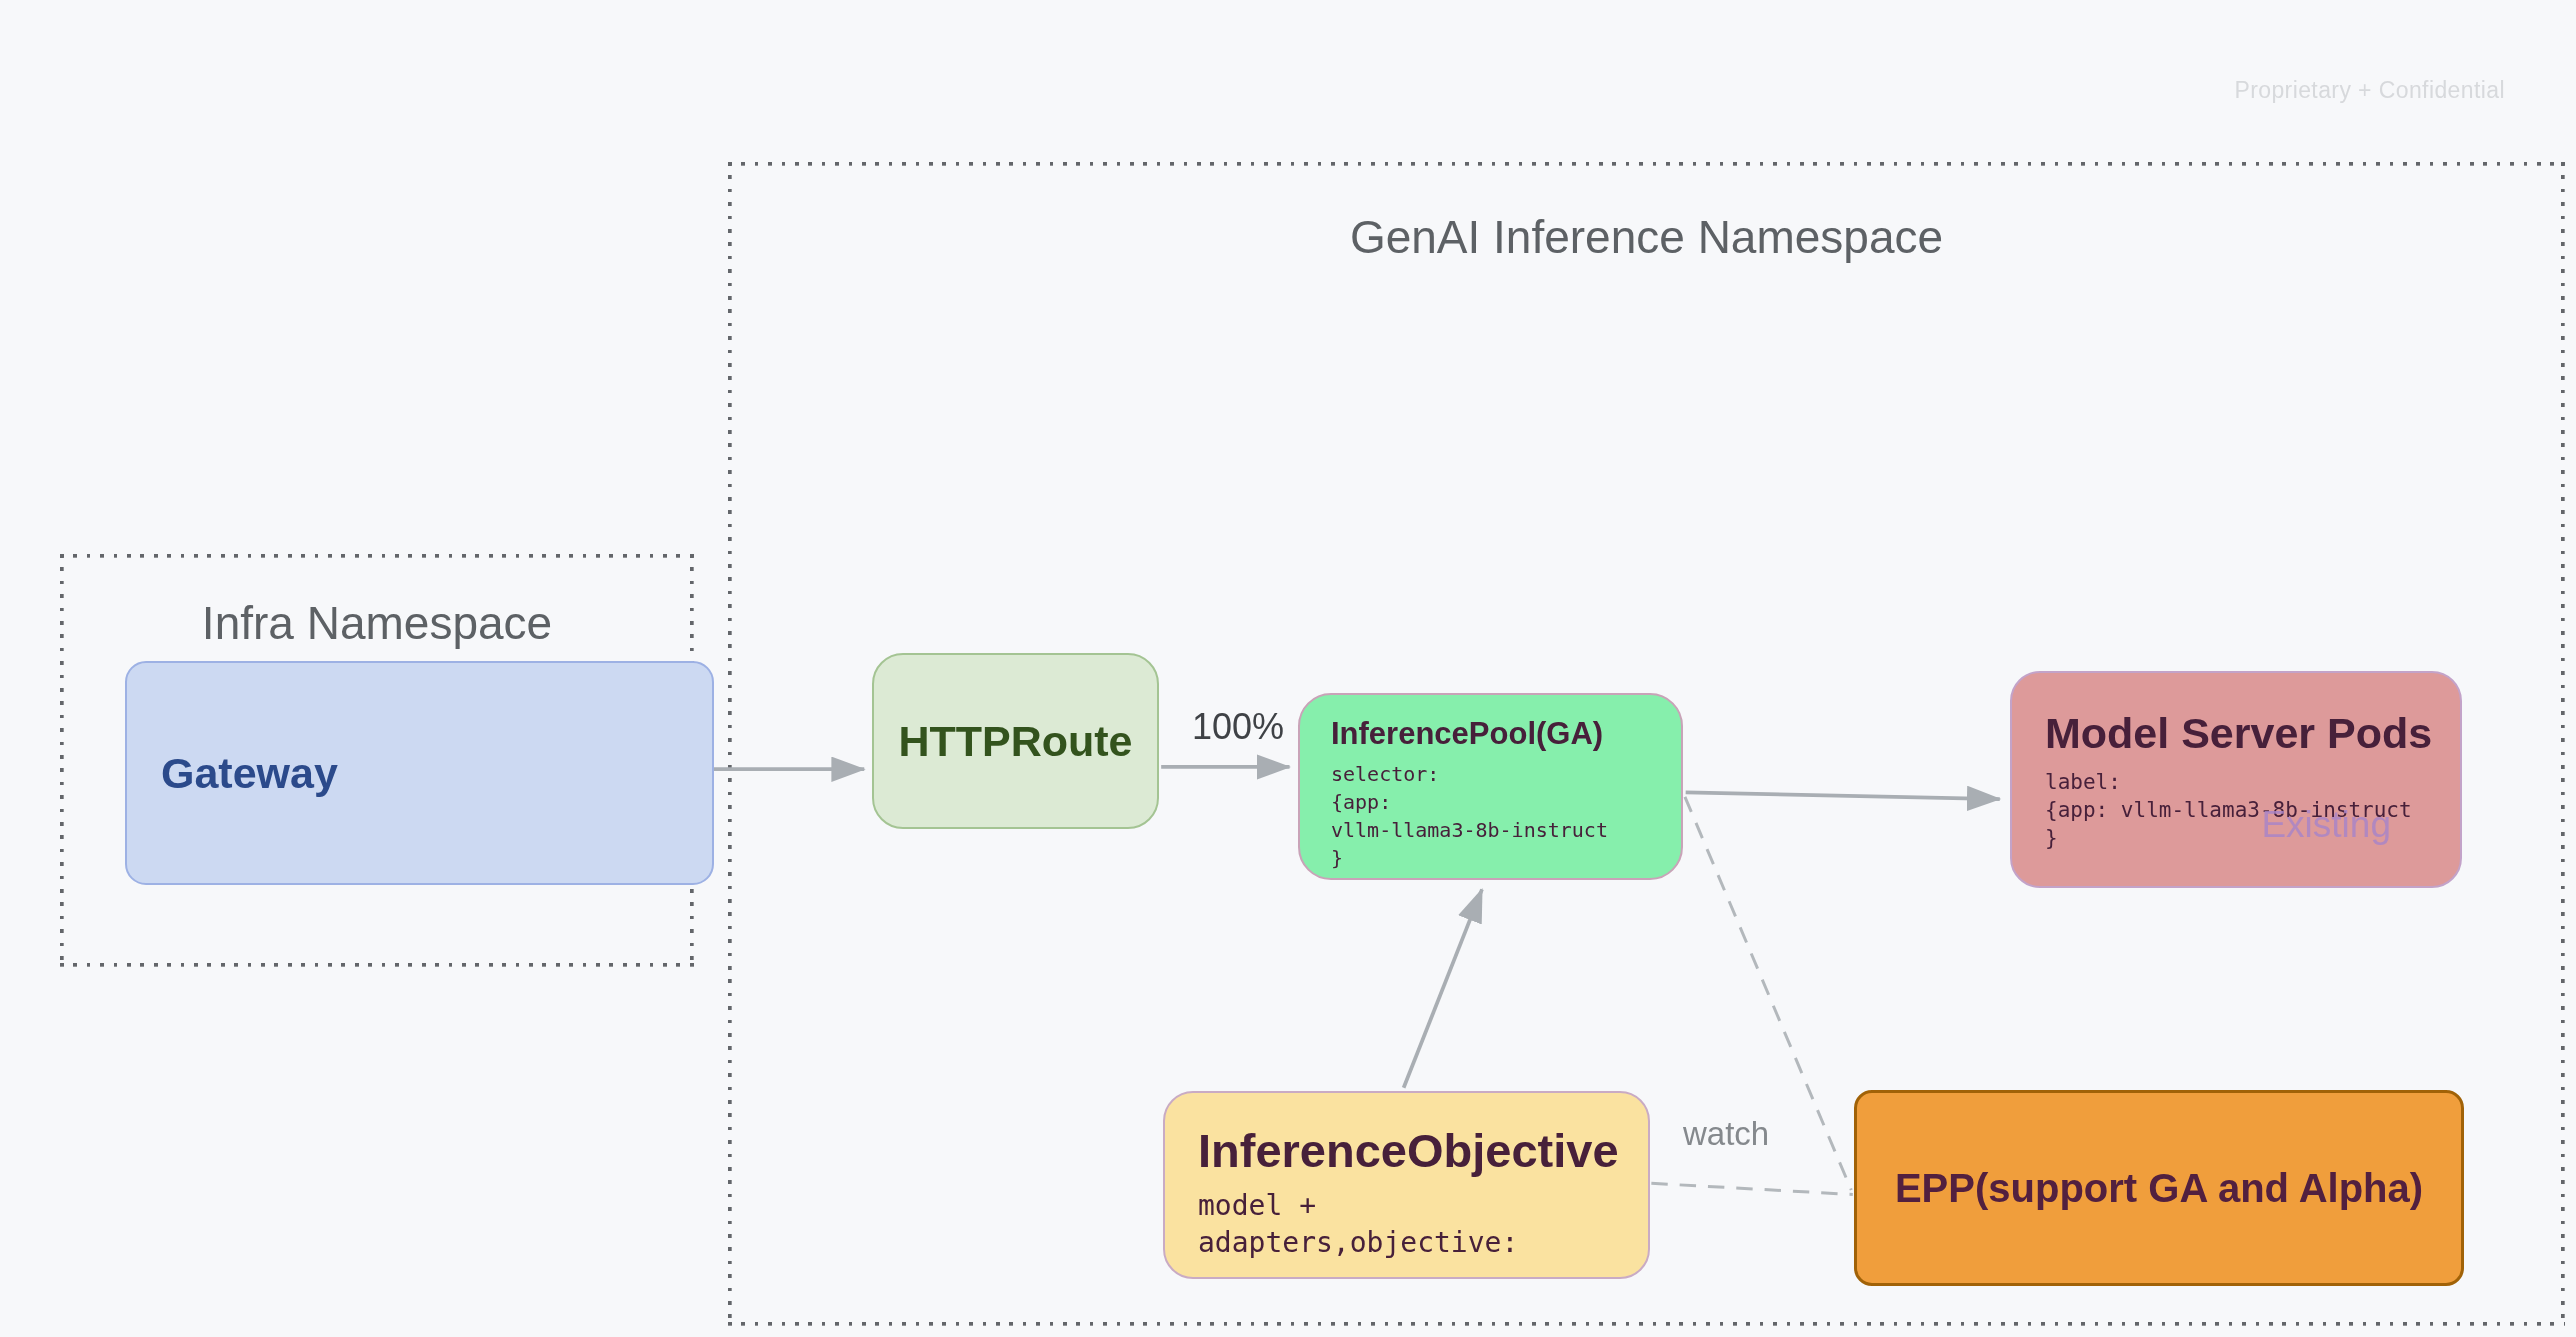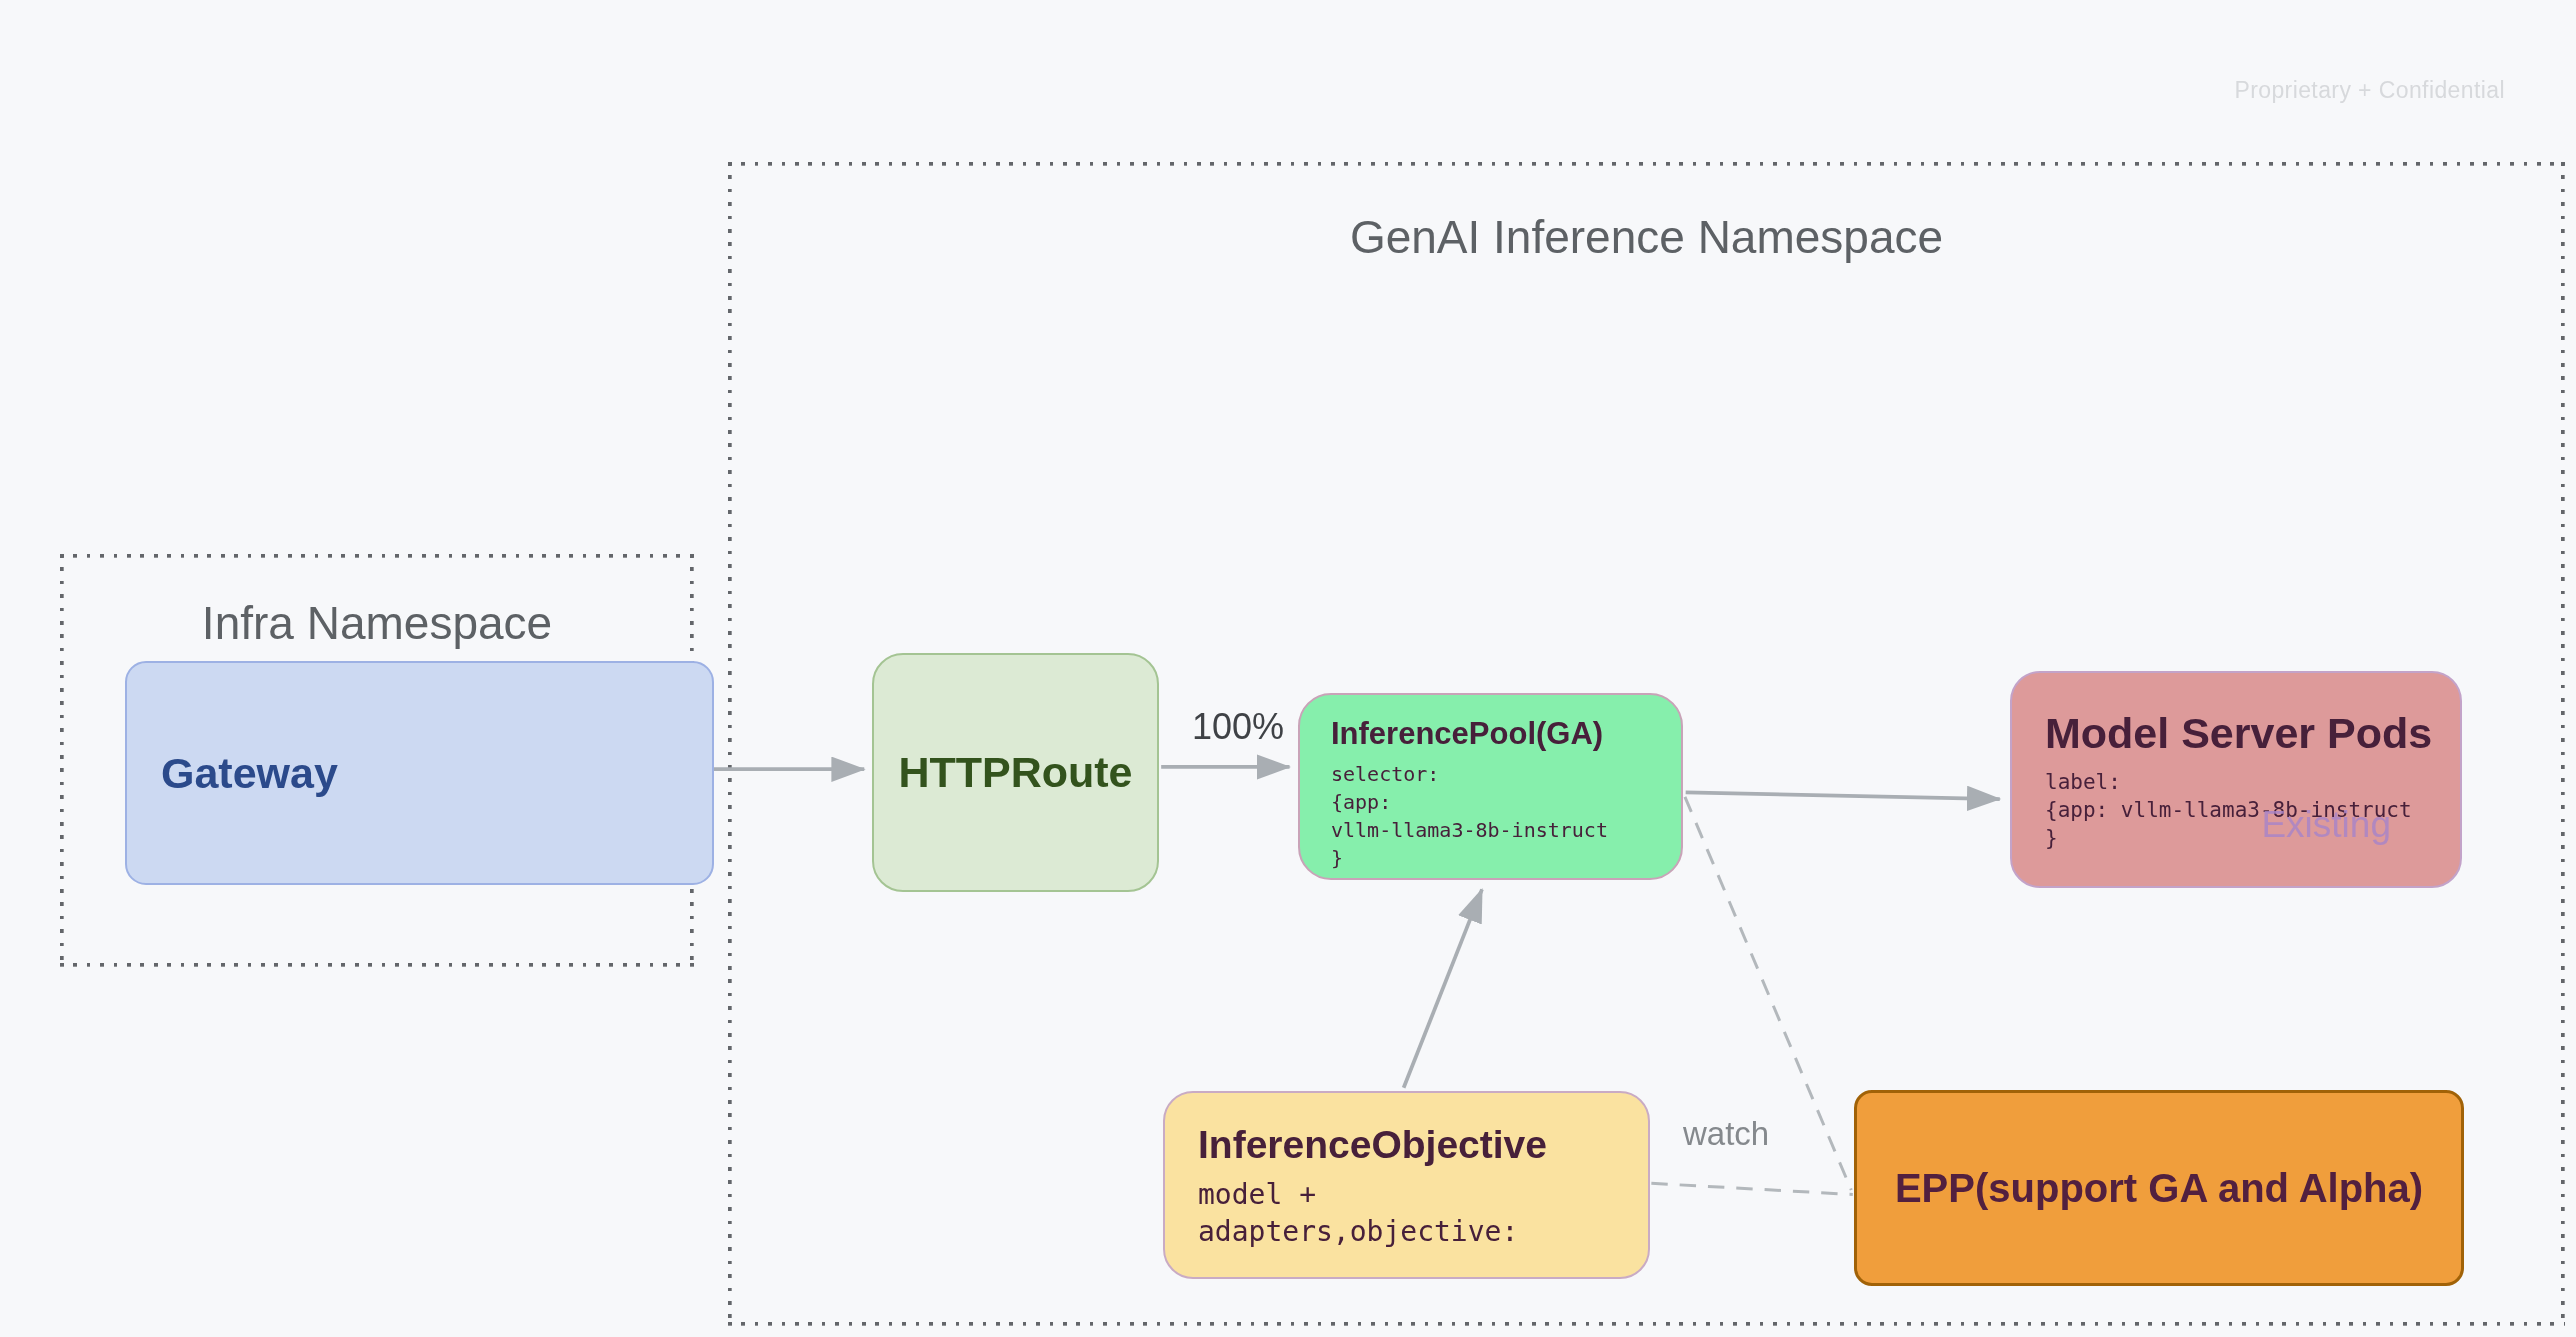--- a/index.html
+++ b/index.html
@@ -56,21 +56,21 @@
 
   .node-gateway {
     left: 125px; top: 661px; width: 589px; height: 224px;
     background: #ccd9f2; border: 2.2px solid #9db1e4; border-radius: 21px;
     display: flex; align-items: center;
     padding-left: 34px;
   }
   .node-gateway .title { font-size: 43px; color: #2b4a8b; }
 
   .node-httproute {
-    left: 872px; top: 653px; width: 287px; height: 239px;
+    left: 872px; top: 653px; width: 287px; height: 176px;
     background: #dcead4; border: 2.2px solid #a4c493; border-radius: 31px;
     display: flex; align-items: center; justify-content: center;
   }
   .node-httproute .title { font-size: 43px; color: #33531d; }
 
   .node-pool {
     left: 1298px; top: 693px; width: 385px; height: 187px;
     background: #86efac; border: 2.2px solid #c9a3b8; border-radius: 33px;
     padding: 21px 22.4px 0 31px;
   }
@@ -89,21 +89,21 @@
     right: 69px; top: 131px;
     font-size: 37px;
     color: rgba(169, 133, 199, 0.85);
   }
 
   .node-objective {
     left: 1163px; top: 1091px; width: 487px; height: 188px;
     background: #fae2a0; border: 2.2px solid #c9abc4; border-radius: 30px;
     padding: 30px 22.4px 0 33px;
   }
-  .node-objective .title { font-size: 39px; color: #47203a; margin-bottom: 9px; }
+  .node-objective .title { font-size: 47px; color: #47203a; margin-bottom: 9px; }
   .node-objective .code  { font-size: 28px; line-height: 37px; color: #47203a; }
 
   .node-epp {
     left: 1854px; top: 1090px; width: 610px; height: 196px;
     background: #f09e3c; border: 3px solid #a16207; border-radius: 18px;
     display: flex; align-items: center; justify-content: center;
   }
   .node-epp .title { font-size: 40px; color: #52203f; }
 
   .edge-label { position: absolute; }

